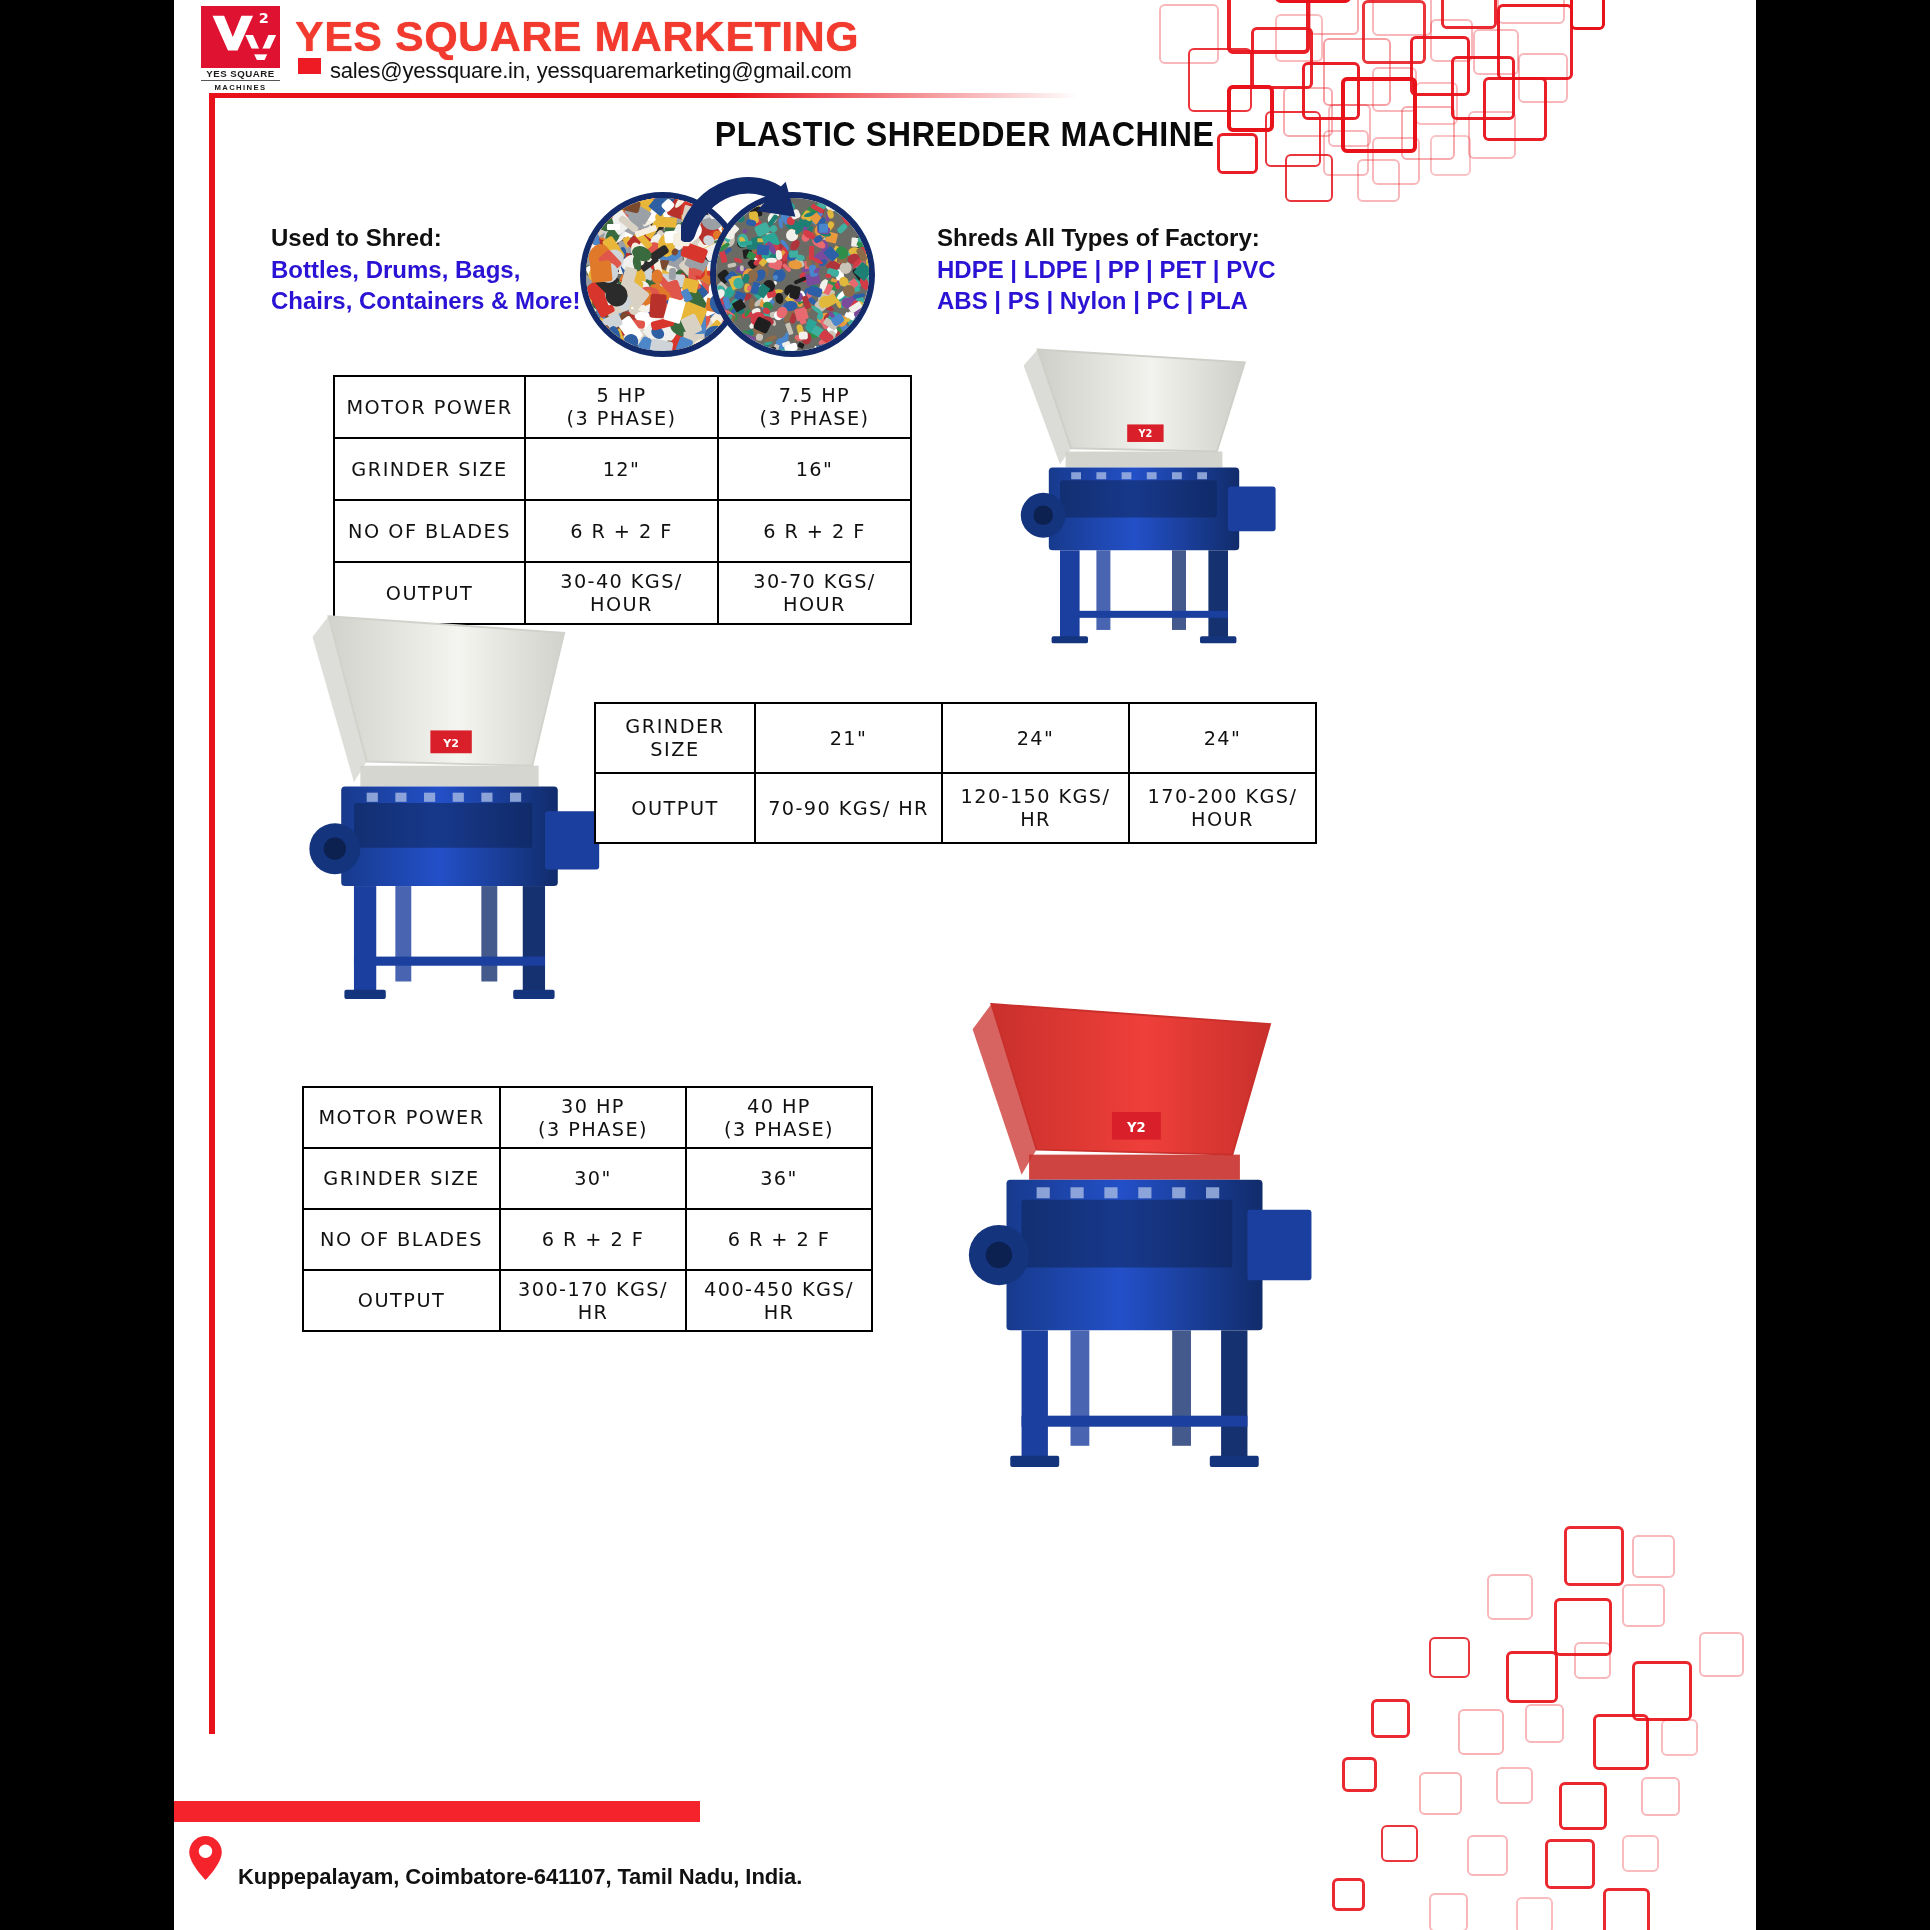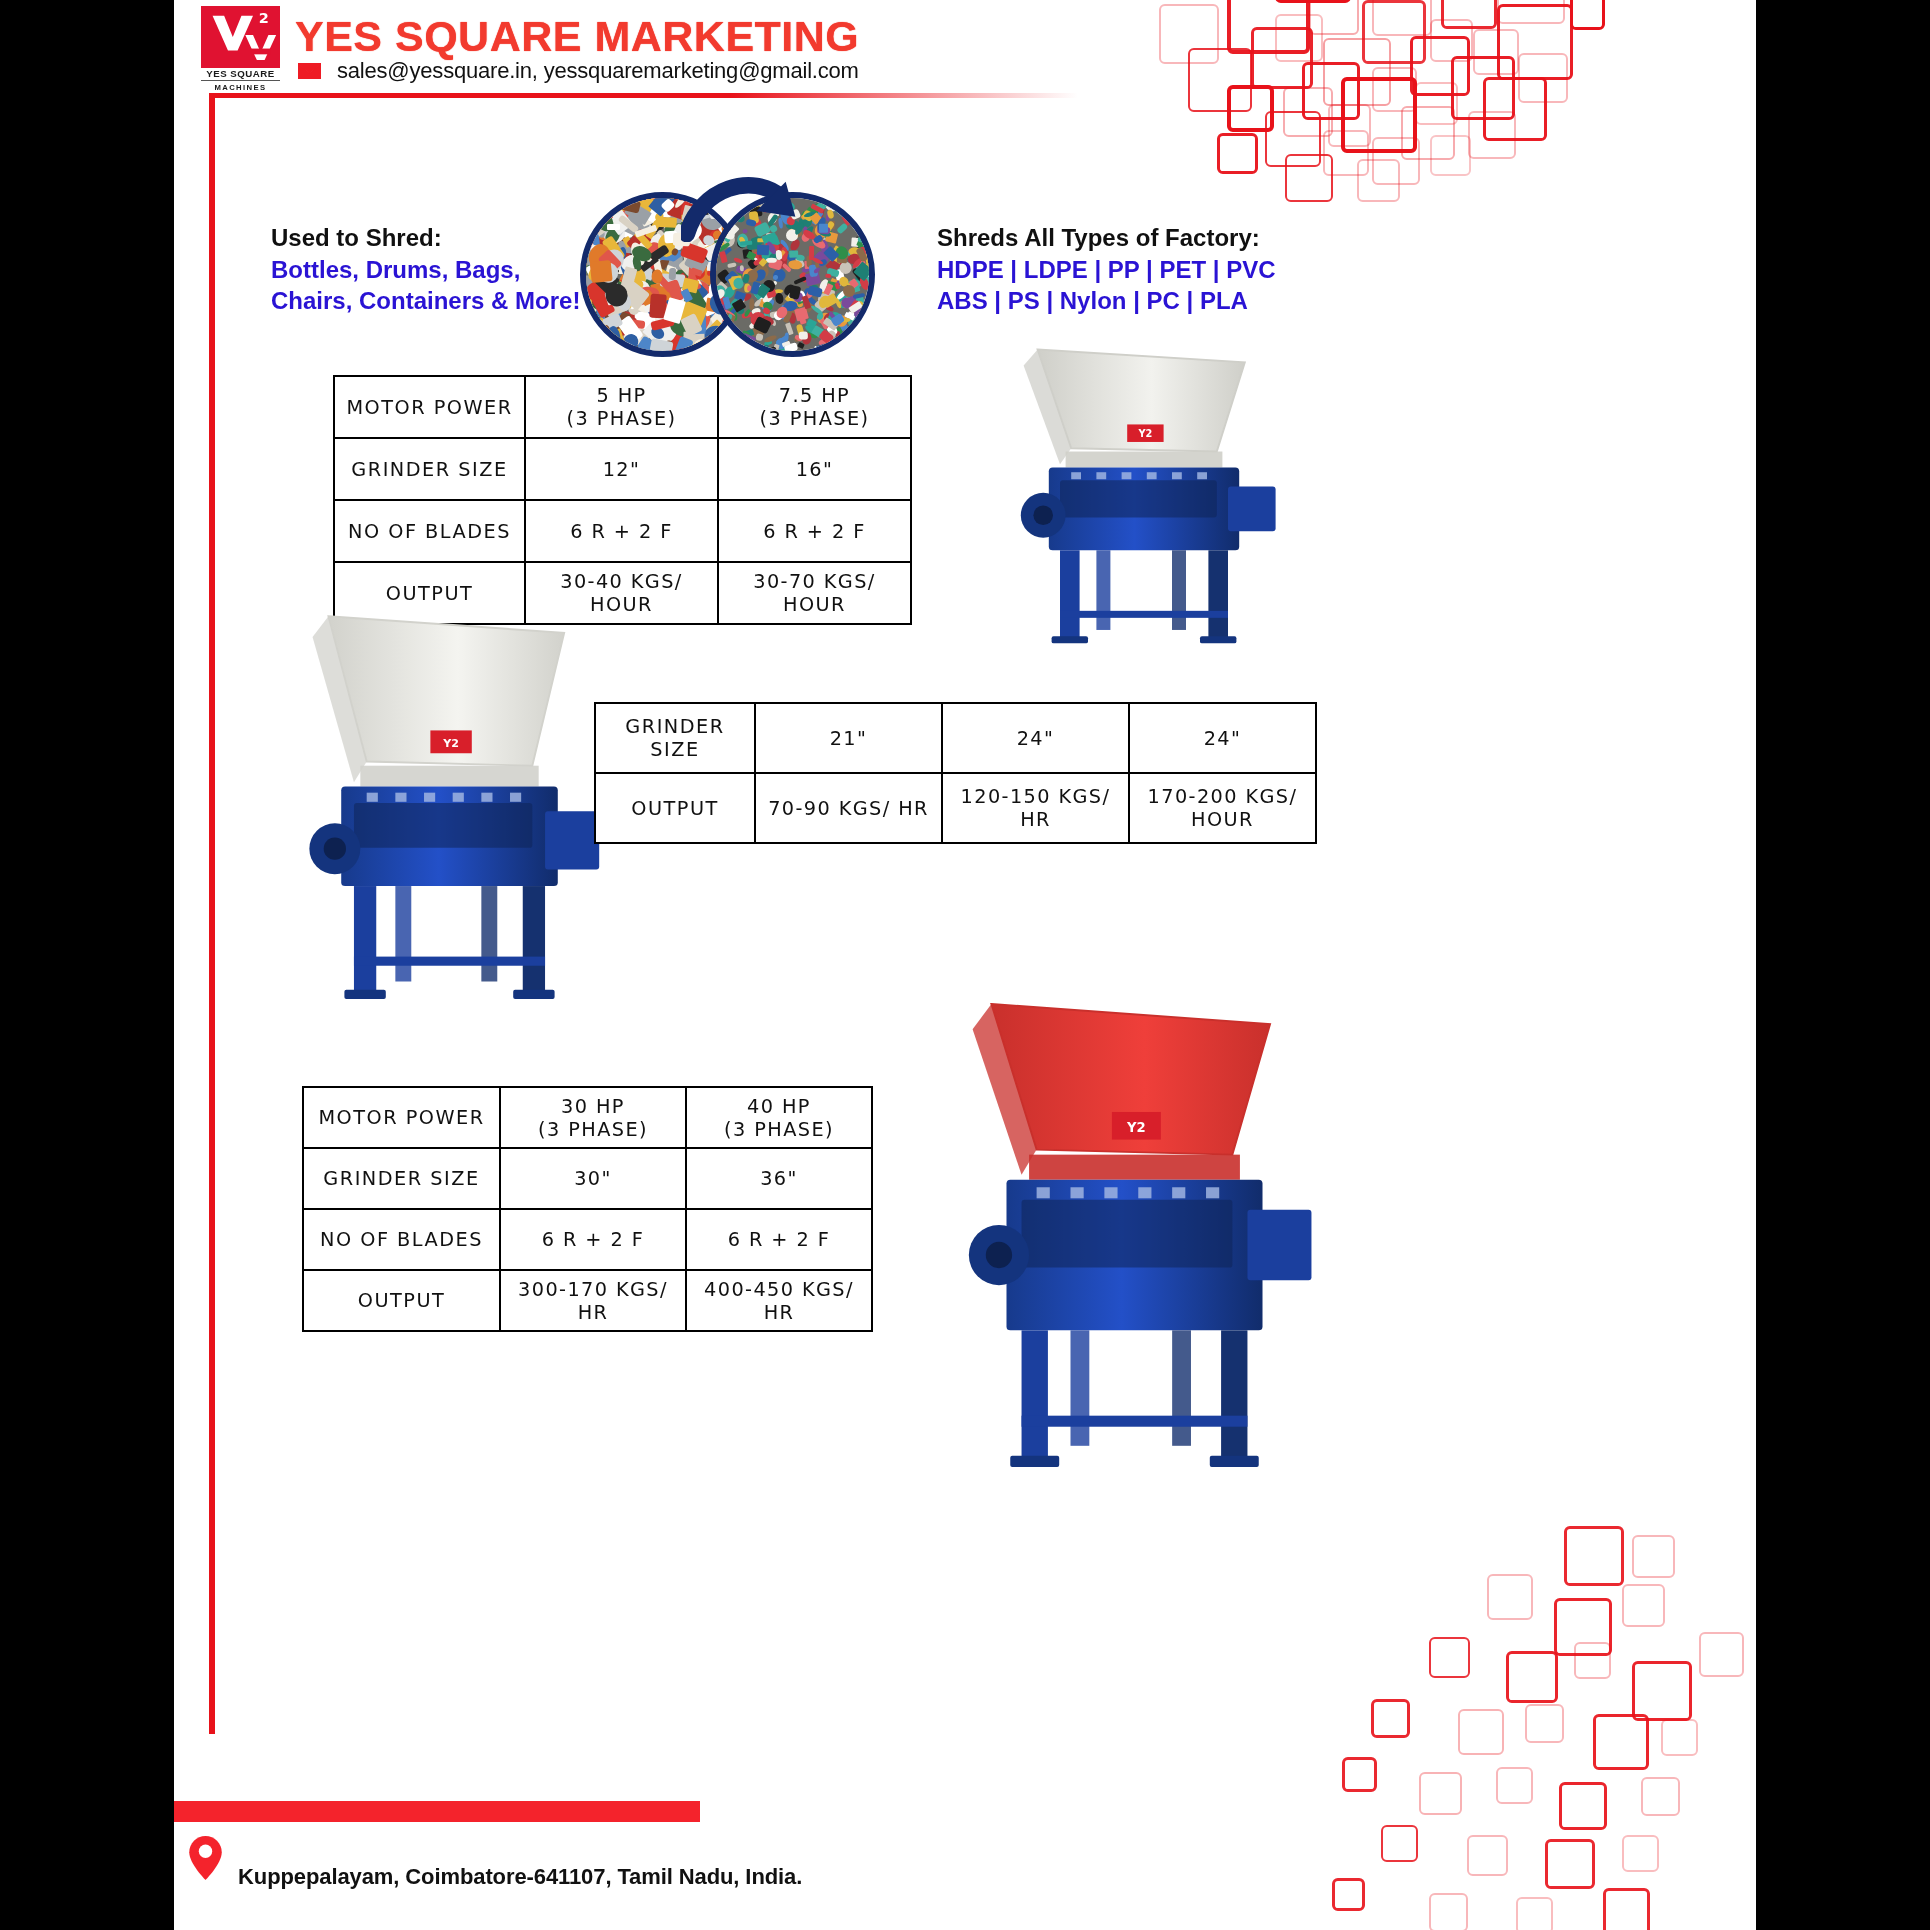--- a/index.html
+++ b/index.html
@@ -16,21 +16,21 @@
   
   #header{position:absolute;left:0;top:0;width:100%;height:104px;}
   #logo{position:absolute;left:27px;top:5.8px;width:79px;height:81px;}
   #logo .mark{position:absolute;left:0;top:0;width:79px;height:62px;background:#e01231;}
   #logo .mark svg{position:absolute;left:0;top:0;}
   #logo .lbl1{position:absolute;left:0;top:62px;width:79px;text-align:center;font-size:9.7px;font-weight:700;letter-spacing:0.5px;color:#1a1a1a;}
   #logo .lbl2{position:absolute;left:0;top:74px;width:79px;text-align:center;font-size:7.7px;font-weight:700;letter-spacing:1.4px;color:#1a1a1a;border-top:1px solid #555;padding-top:1.9px;}
 
   #company{position:absolute;left:121px;top:11.6px;font-size:43px;font-weight:700;letter-spacing:0.5px;
             color:#f23a2e;text-shadow:0 0 1px #f23a2e;font-family:"Liberation Sans",sans-serif;}
-  #mailrow{position:absolute;left:124px;top:58px;display:flex;align-items:center;gap:16px;}
+  #mailrow{position:absolute;left:124px;top:58px;display:flex;gap:9px;}
   #mailrow .env{width:23px;height:16.4px;position:relative;}
   #mail-text{font-size:22px;color:#111;font-weight:400;letter-spacing:-0.2px;}
 
   
   #headrule{position:absolute;left:35px;top:93px;width:869px;height:4.8px;
             background:linear-gradient(90deg,#e8121a 0%,#e8121a 60%,rgba(232,18,26,0) 100%);}
 
   
   #frame-v{position:absolute;left:35px;top:93px;width:5.8px;height:1641px;background:#e8121a;}
 
@@ -190,20 +190,23 @@
           </svg>
         </span>
         <span id="mail-text">sales@yessquare.in, yessquaremarketing@gmail.com</span>
       </div>
 
       <div id="headrule"></div>
     </div>
 
     <div id="frame-v"></div>
 
+    <div id="title">
+      <span>PLASTIC SHREDDER MACHINE</span>
+    </div>
 
     <div class="lead" id="used-head">Used to Shred:</div>
     <div class="lead" id="used-l1">Bottles, Drums, Bags,</div>
     <div class="lead" id="used-l2">Chairs, Containers &amp; More!</div>
 
     <div class="lead" id="shreds-head">Shreds All Types of Factory:</div>
     <div class="lead" id="shreds-l1">HDPE | LDPE | PP | PET | PVC</div>
     <div class="lead" id="shreds-l2">ABS | PS | Nylon | PC | PLA</div>
 
     <div id="circles">

